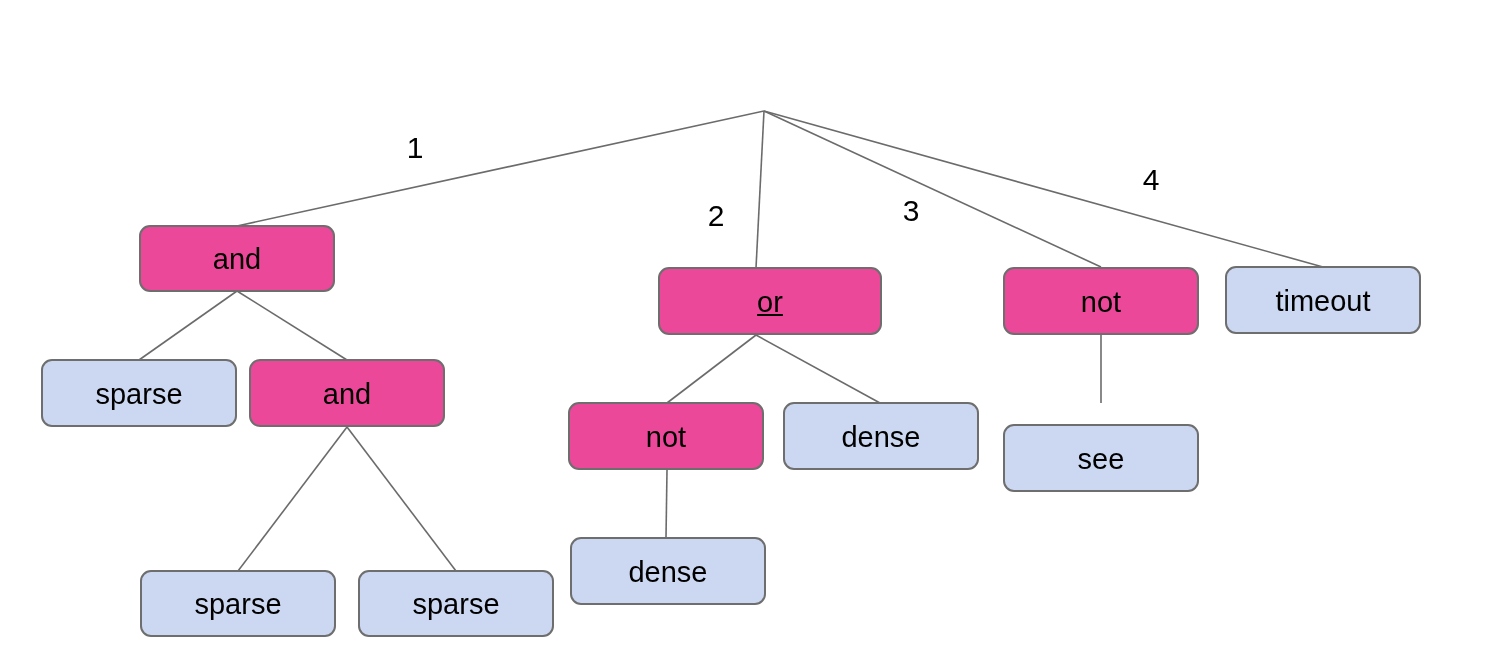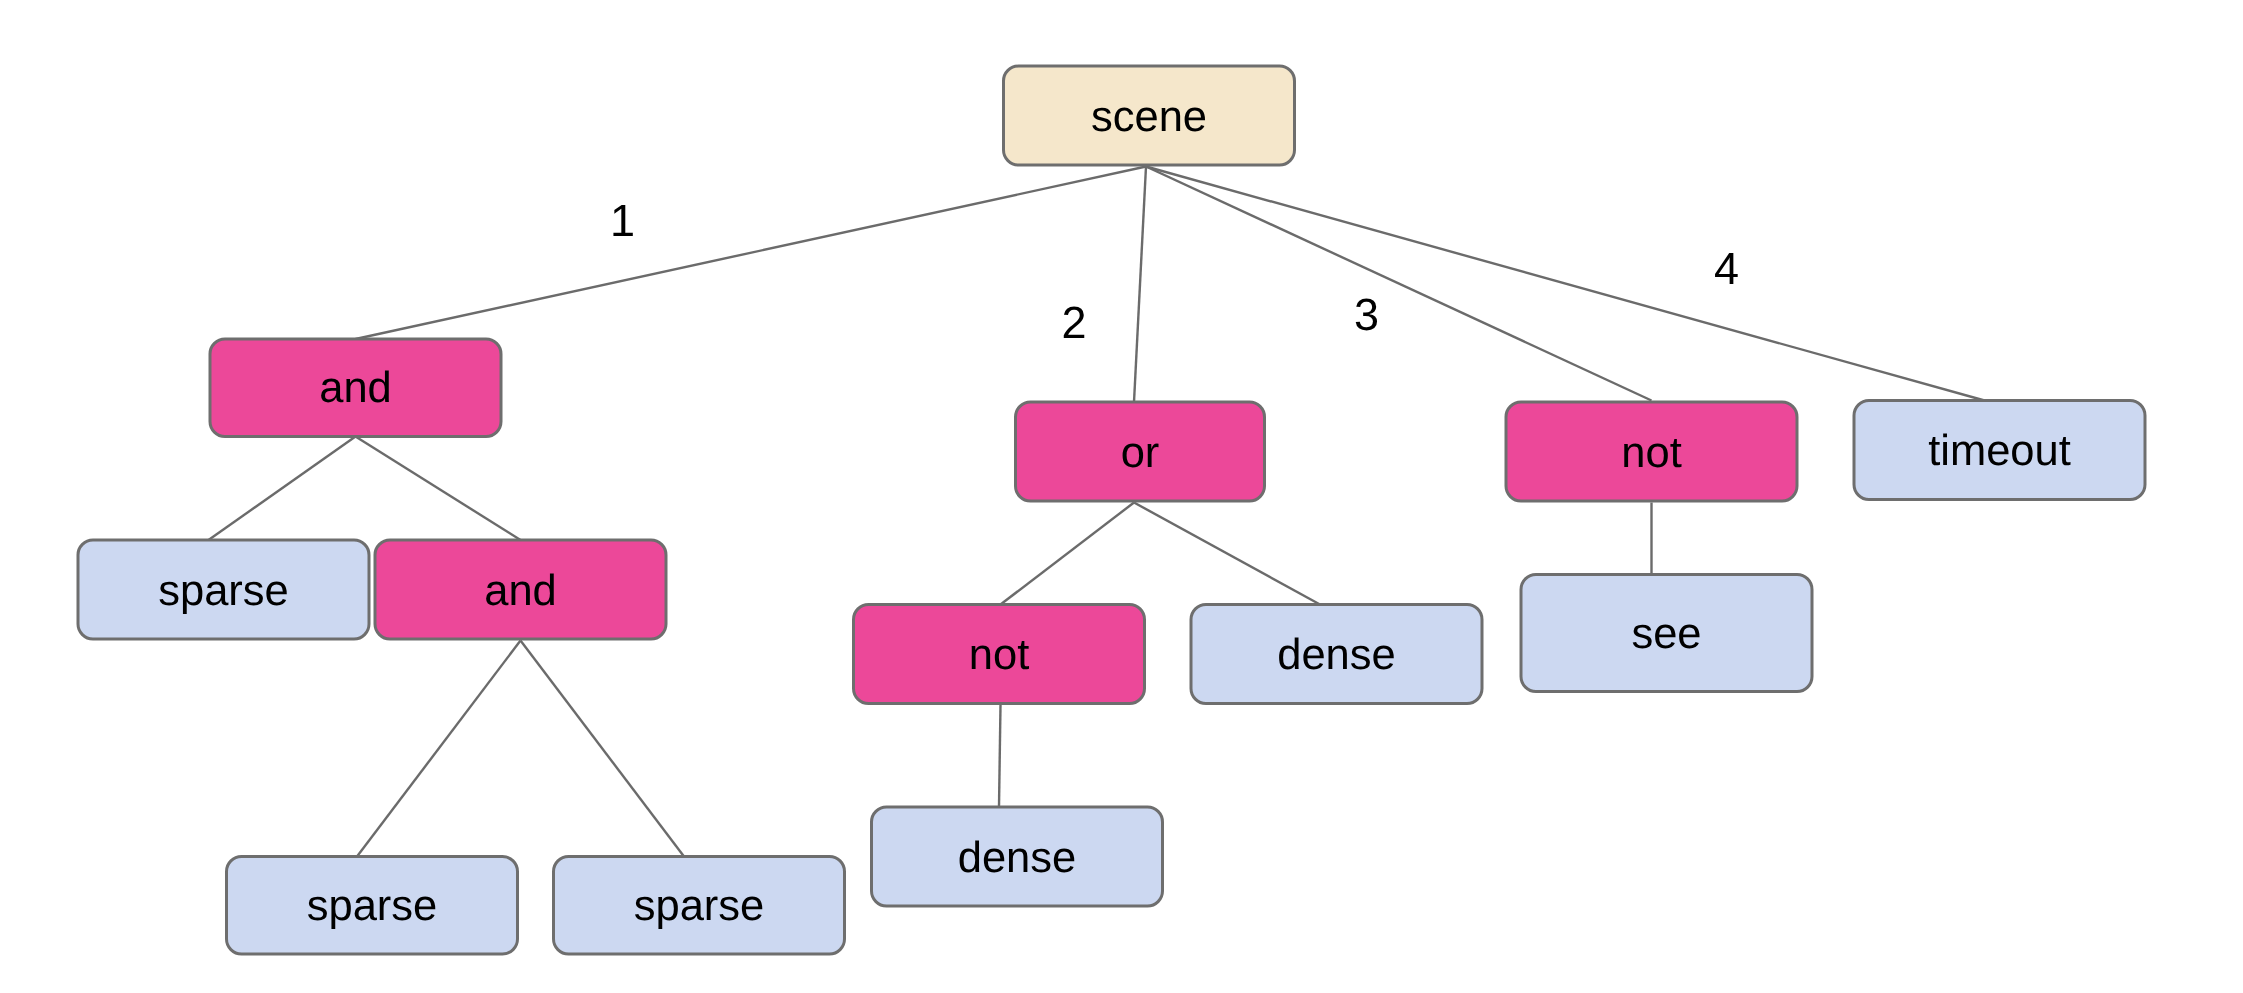--- a/index.html
+++ b/index.html
@@ -33,21 +33,21 @@
     border-radius: 11px;
     display: flex;
     align-items: center;
     justify-content: center;
     font-size: 29px;
     color: #000000;
     padding-top: 2px;
   }
   .node.root    { background: #f5e7cb; }
   .node.op      { background: #ec4899; }
-  .node.leaf    { background: #ccd8f1; margin-left: 10px; }
+  .node.leaf    { background: #ccd8f1; }
   .edge-label {
     position: absolute;
     width: 34px;
     height: 40px;
     display: flex;
     align-items: center;
     justify-content: center;
     font-size: 30px;
     color: #000000;
   }
@@ -70,30 +70,29 @@
     <line x1="756" y1="335" x2="880" y2="403"></line>
     <line x1="667" y1="470" x2="666" y2="538"></line>
     <line x1="1101" y1="335" x2="1101" y2="403"></line>
   </svg>
 
   <div class="edge-label" style="left:398px; top:128px;">1</div>
   <div class="edge-label" style="left:699px; top:196px;">2</div>
   <div class="edge-label" style="left:894px; top:191px;">3</div>
   <div class="edge-label" style="left:1134px; top:160px;">4</div>
 
-  <div class="node root" style="left:668px; top:43px; width:196px; height:68px;">scene</div>
 
   <div class="node op" style="left:139px; top:225px; width:196px; height:67px;">and</div>
-  <div class="node op" style="left:676px; top:267px; width:168px; height:68px;">or</div>
+  <div class="node op" style="left:658px; top:267px; width:224px; height:68px;text-decoration:underline;">or</div>
   <div class="node op" style="left:1003px; top:267px; width:196px; height:68px;">not</div>
   <div class="node leaf" style="left:1225px; top:266px; width:196px; height:68px;">timeout</div>
 
   <div class="node leaf" style="left:41px; top:359px; width:196px; height:68px;">sparse</div>
   <div class="node op" style="left:249px; top:359px; width:196px; height:68px;">and</div>
   <div class="node op" style="left:568px; top:402px; width:196px; height:68px;">not</div>
   <div class="node leaf" style="left:783px; top:402px; width:196px; height:68px;">dense</div>
-  <div class="node leaf" style="left:1003px; top:382px; width:196px; height:80px;">see</div>
+  <div class="node leaf" style="left:1003px; top:424px; width:196px; height:68px;">see</div>
 
   <div class="node leaf" style="left:570px; top:537px; width:196px; height:68px;">dense</div>
   <div class="node leaf" style="left:140px; top:570px; width:196px; height:67px;">sparse</div>
   <div class="node leaf" style="left:358px; top:570px; width:196px; height:67px;">sparse</div>
 
 </div>
 
 </body></html>

